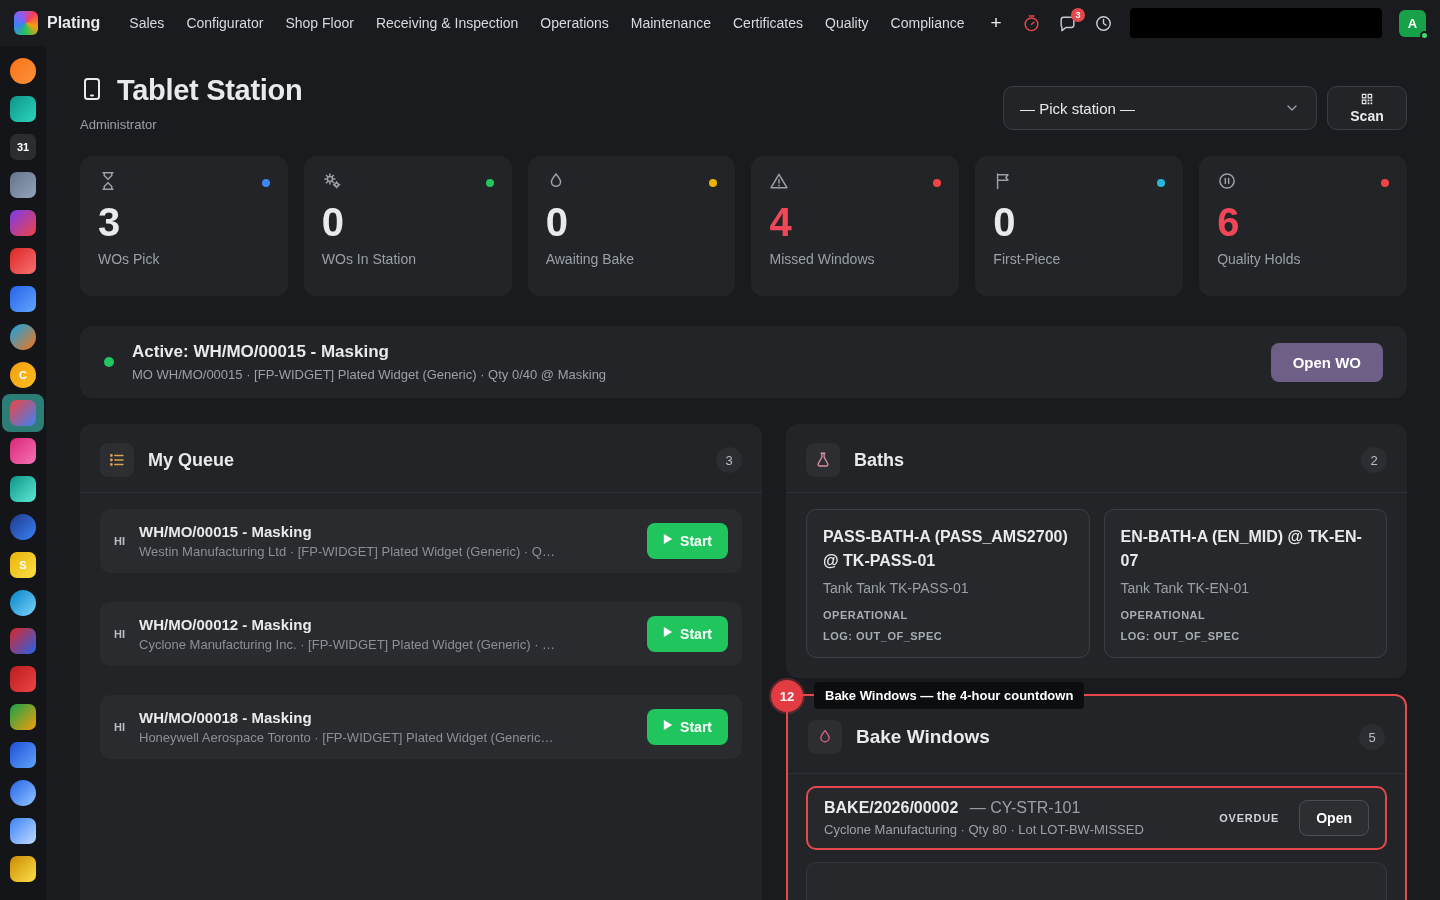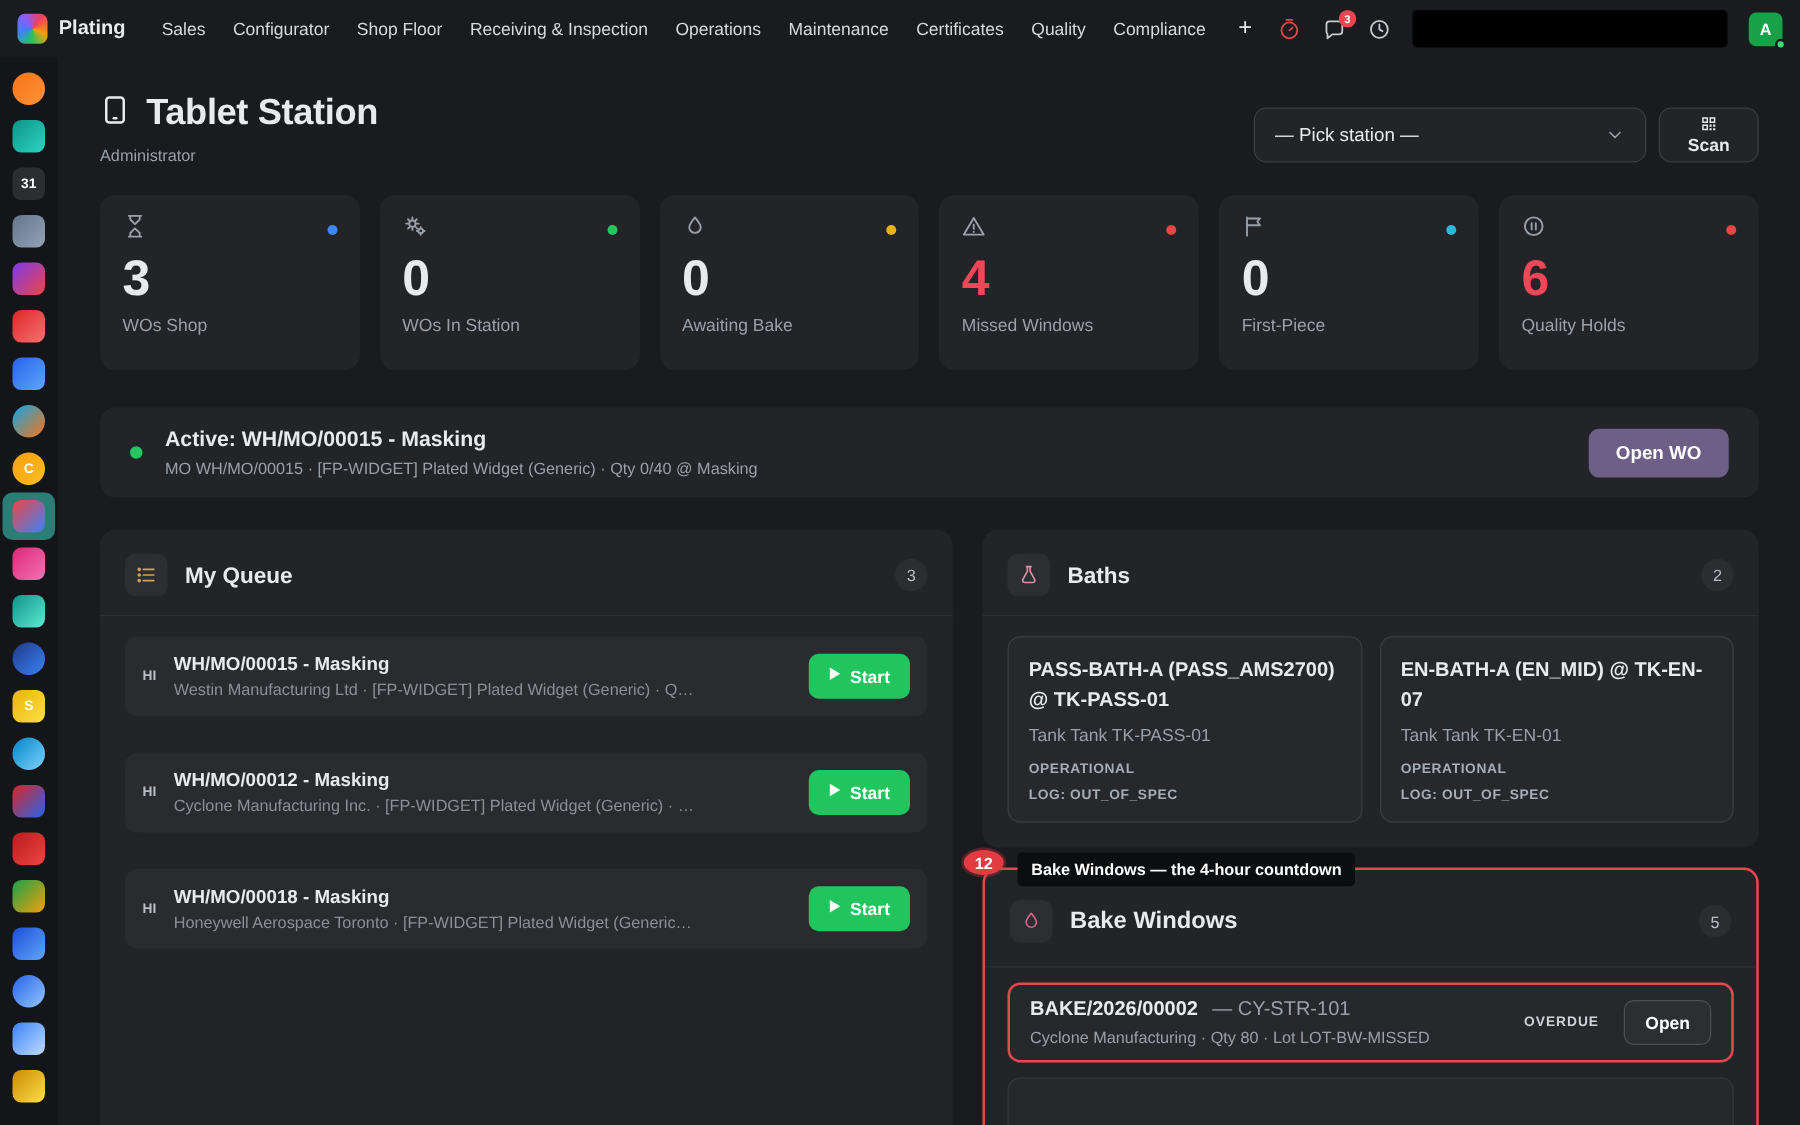--- a/index.html
+++ b/index.html
@@ -101,21 +101,21 @@
   .bake-row.ghost { border:1px solid #34373c; height:58px; }
   .bake-main { flex:1; min-width:0; }
   .bake-title { font-size:16px; }
   .code { font-weight:700; }
   .ref { color:#9aa0a8; margin-left:7px; }
   .bake-sub { font-size:13px; color:#9aa0a8; margin-top:5px; }
   .bake-status { font-size:11px; font-weight:700; letter-spacing:.8px; color:#cfd3d8; flex:none; }
   .open-btn { background:#2c2e32; border:1px solid #4a4e54; color:#fff; font-size:14px; font-weight:700; border-radius:8px; padding:9px 16px; cursor:pointer; flex:none; font-family:inherit; }
 
   
-  .anno-circle { position:absolute; left:-17px; top:-16px; width:32px; height:20px; border-radius:50%; background:#e23b42; color:#fff; font-size:13px; font-weight:700; display:flex; align-items:center; justify-content:center; z-index:20; box-shadow:0 0 0 2px rgba(226,59,66,.3); }
+  .anno-circle { position:absolute; left:-17px; top:-16px; width:32px; height:32px; border-radius:50%; background:#e23b42; color:#fff; font-size:13px; font-weight:700; display:flex; align-items:center; justify-content:center; z-index:20; box-shadow:0 0 0 2px rgba(226,59,66,.3); }
   .anno-tip { position:absolute; left:26px; top:-14px; height:27px; background:#0c0d0f; color:#fff; font-size:13px; font-weight:700; display:flex; align-items:center; padding:0 11px; border-radius:4px; z-index:20; white-space:nowrap; }
 </style>
 </head>
 <body>
 
 <div class="page">
 
   <header class="topbar">
     <div class="logo"></div>
     <div class="brand">Plating</div>
@@ -260,21 +260,21 @@
 
     <div class="stats">
         <div class="stat-card">
           <div class="stat-top">
             <span class="stat-icon"><svg viewBox="0 0 24 24">
                 <path d="M6 2h12M6 22h12M7.5 2v3.5L12 10l4.5-4.5V2M7.5 22v-3.5L12 14l4.5 4.5V22"></path>
               </svg></span>
             <span class="dot" style="background:#3d87f5"></span>
           </div>
           <div class="stat-value" style="color:#e8eaed">3</div>
-          <div class="stat-label">WOs Shop</div>
+          <div class="stat-label">WOs Pick</div>
         </div>
         <div class="stat-card">
           <div class="stat-top">
             <span class="stat-icon"><svg viewBox="0 0 24 24">
                 <circle cx="9.5" cy="9.5" r="3"></circle>
                 <path d="M9.5 3.5v2M9.5 13.5v2M3.5 9.5h2M13.5 9.5h2M5.3 5.3l1.4 1.4M12.8 12.8l1.4 1.4M13.7 5.3l-1.4 1.4M6.7 12.8l-1.4 1.4"></path>
                 <circle cx="17.5" cy="16.5" r="2.2"></circle>
                 <path d="M17.5 12.8v1.5M17.5 18.7v1.5M13.8 16.5h1.5M19.7 16.5h1.5"></path>
               </svg></span>
             <span class="dot" style="background:#22c55e"></span>

